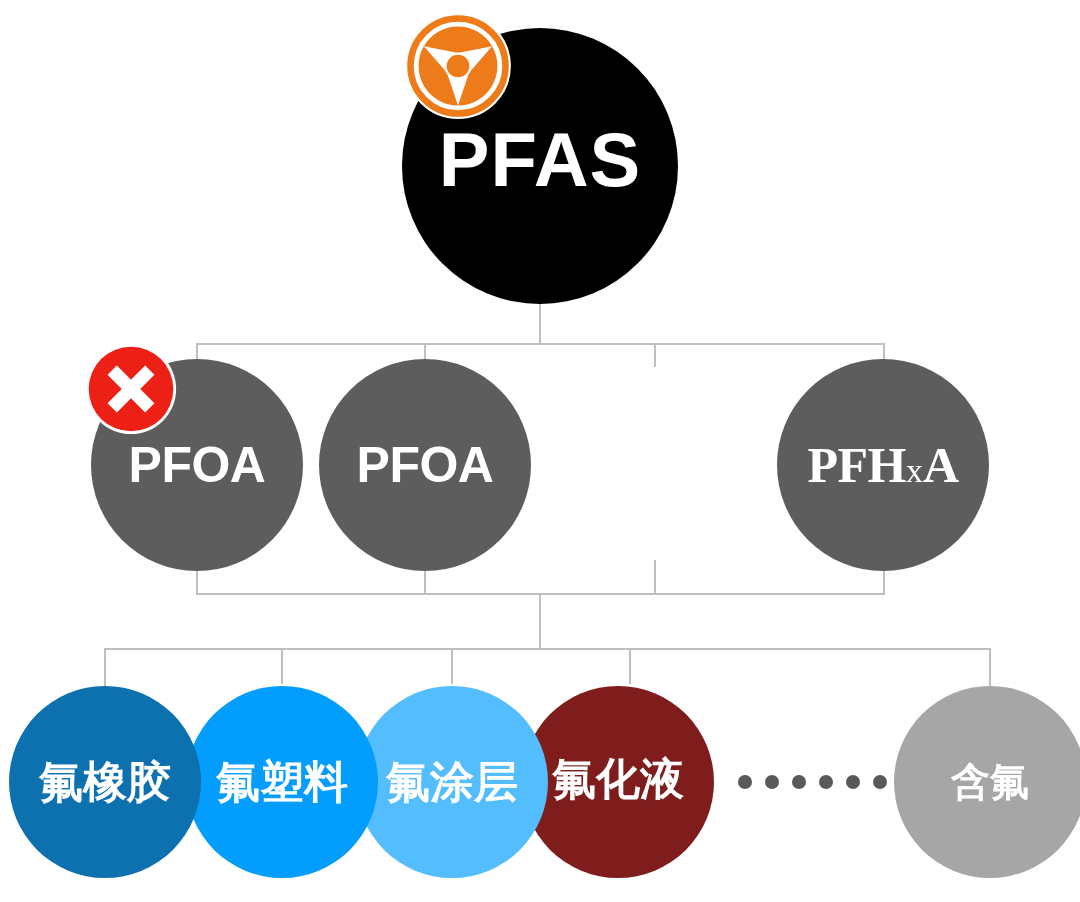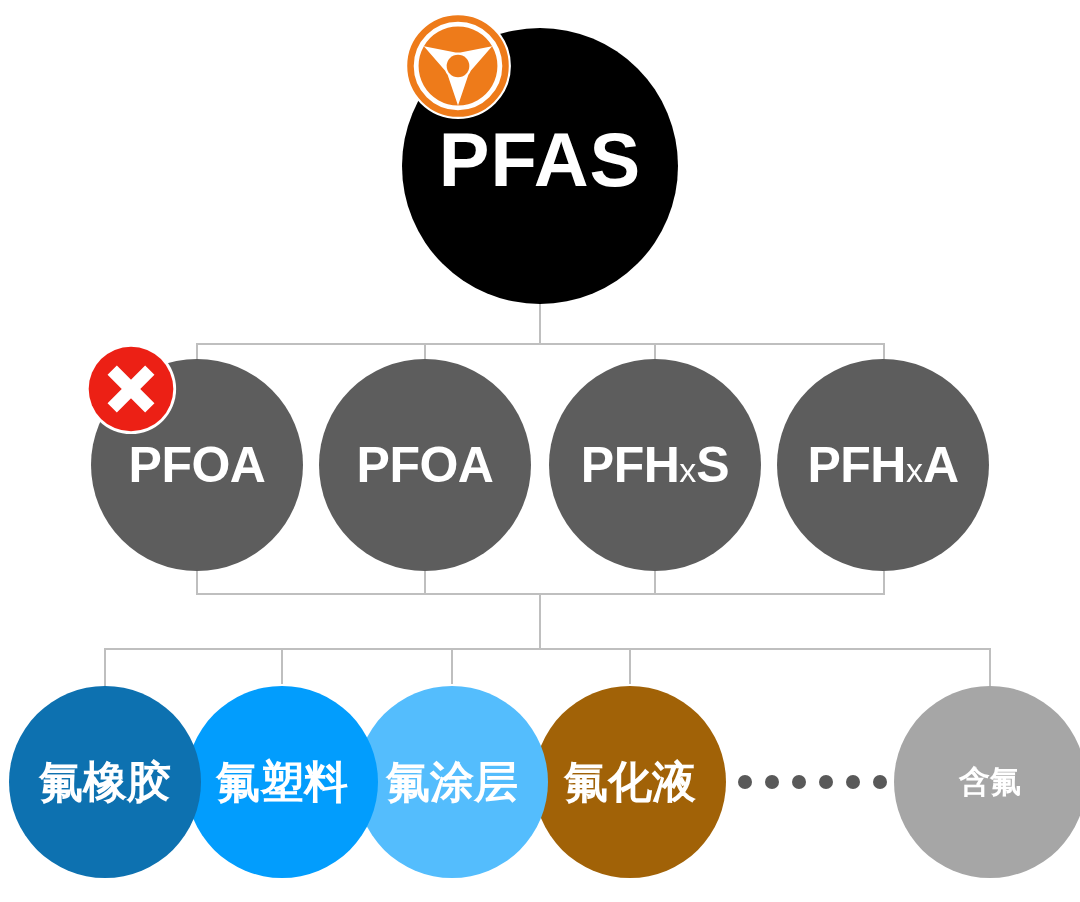--- a/index.html
+++ b/index.html
@@ -84,21 +84,21 @@
   }
   .l2 .sub-x {
     font-size: 34px;
     font-weight: 400;
     vertical-align: baseline;
     letter-spacing: 0;
   }
   #node-pfoa  { left: 91px;  }
   #node-pfos  { left: 319px; }
   #node-pfhxs { left: 549px; }
-  #node-pfhxa { left: 777px; }
+  #node-pfhxa { left: 777px; font-family: Liberation Serif, serif; }
 
   
   #x-badge {
     position: absolute;
     left: 84px;
     top: 342px;
     width: 94px;
     height: 94px;
     z-index: 8;
   }
@@ -111,26 +111,26 @@
   }
   .l3 .l3-label {
     font-size: 44px;
     font-weight: 700;
     letter-spacing: 0px;
     white-space: nowrap;
   }
   .l3 .l3-label.two-line {
     white-space: normal;
     line-height: 1.18;
-    font-size: 31px;
+    font-size: 39px;
   }
   #node-rubber  { left: 9px;   background: #0d71b0; z-index: 7; }
   #node-plastic { left: 186px; background: #029dfd; z-index: 6; }
   #node-coating { left: 356px; background: #54bdfd; z-index: 5; align-items: center; }
-  #node-fluid   { left: 534px; background: #a16207; z-index: 4; }
+  #node-fluid   { left: 522px; background: #7f1d1d; z-index: 4; font-family: Liberation Mono, monospace; }
   #node-other   { left: 894px; background: #a6a6a6; z-index: 3; width: 192px; height: 192px; }
 
   
   #ellipsis-dots {
     position: absolute;
     left: 738px;
     top: 775px;
     display: flex;
     gap: 13px;
     align-items: center;
@@ -192,23 +192,20 @@
   </div>
 
   <div class="node l2" id="node-pfoa">
     <span class="l2-label">PFOA</span>
   </div>
 
   <div class="node l2" id="node-pfos">
     <span class="l2-label">PFOA</span>
   </div>
 
-  <div class="node l2" id="node-pfhxs">
-    <span class="l2-label"><span>PFH</span><span class="sub-x">x</span><span>S</span></span>
-  </div>
 
   <div class="node l2" id="node-pfhxa">
     <span class="l2-label"><span>PFH</span><span class="sub-x">x</span><span>A</span></span>
   </div>
 
   <div id="x-badge">
     <svg viewBox="0 0 100 100" width="94" height="94" aria-hidden="true">
       <circle cx="50" cy="50" r="48" fill="#ffffff"></circle>
       <circle cx="50" cy="50" r="45" fill="#ec2015"></circle>
       <path d="M30 30 L70 70 M70 30 L30 70" stroke="#ffffff" stroke-width="14" stroke-linecap="butt"></path>

